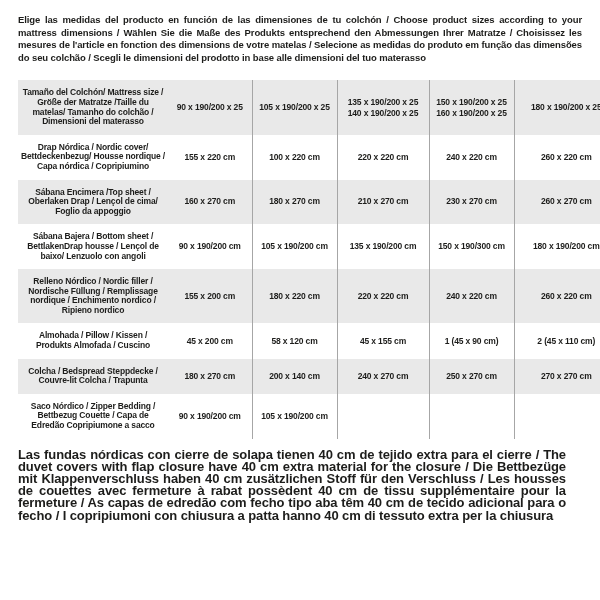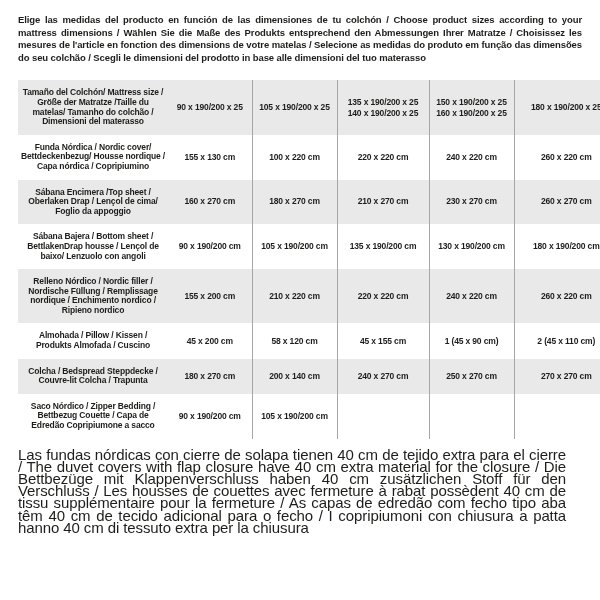--- a/index.html
+++ b/index.html
@@ -51,22 +51,22 @@
     font-weight: bold;
     line-height: 11px;
     letter-spacing: -0.15px;
     white-space: nowrap;
   }
   td.value-cell + td.value-cell {
     border-left: 1px solid #a6a6a6;
   }
   .footnote {
     margin: 10px 16px 0 0;
-    font-size: 15px;
-    font-weight: normal;
+    font-size: 13px;
+    font-weight: bold;
     line-height: 12.2px;
     letter-spacing: -0.1px;
     text-align: justify;
   }
 </style>
 </head>
 <body>
 
 <div class="page">
   <p class="intro">Elige las medidas del producto en función de las dimensiones de tu colchón / Choose product sizes according to your mattress dimensions / Wählen Sie die Maße des Produkts entsprechend den Abmessungen Ihrer Matratze / Choisissez les mesures de l'article en fonction des dimensions de votre matelas / Selecione as medidas do produto em função das dimensões do seu colchão / Scegli le dimensioni del prodotto in base alle dimensioni del tuo materasso</p>
@@ -83,47 +83,47 @@
     <tbody>
         <tr class="alt">
           <td class="label-cell">Tamaño del Colchón/ Mattress size / Größe der Matratze /Taille du matelas/ Tamanho do colchão / Dimensioni del materasso</td>
           <td class="value-cell">90 x 190/200 x 25</td>
           <td class="value-cell">105 x 190/200 x 25</td>
           <td class="value-cell">135 x 190/200 x 25<br>140 x 190/200 x 25</td>
           <td class="value-cell">150 x 190/200 x 25<br>160 x 190/200 x 25</td>
           <td class="value-cell">180 x 190/200 x 25</td>
         </tr>
         <tr>
-          <td class="label-cell">Funda Nórdica /  Nordic cover/ Bettdeckenbezug/ Housse nordique  / Capa nórdica / Copripiumino</td>
-          <td class="value-cell">155 x 130 cm</td>
+          <td class="label-cell">Drap Nórdica /  Nordic cover/ Bettdeckenbezug/ Housse nordique  / Capa nórdica / Copripiumino</td>
+          <td class="value-cell">155 x 220 cm</td>
           <td class="value-cell">100 x 220 cm</td>
           <td class="value-cell">220 x 220 cm</td>
           <td class="value-cell">240 x 220 cm</td>
           <td class="value-cell">260 x 220 cm</td>
         </tr>
         <tr class="alt">
           <td class="label-cell">Sábana Encimera /Top sheet / Oberlaken Drap / Lençol de cima/ Foglio da appoggio</td>
           <td class="value-cell">160 x 270 cm</td>
           <td class="value-cell">180 x 270 cm</td>
           <td class="value-cell">210 x 270 cm</td>
           <td class="value-cell">230 x 270 cm</td>
           <td class="value-cell">260 x 270 cm</td>
         </tr>
         <tr>
           <td class="label-cell">Sábana Bajera / Bottom sheet / BettlakenDrap housse / Lençol de baixo/ Lenzuolo con angoli</td>
           <td class="value-cell">90 x 190/200 cm</td>
           <td class="value-cell">105 x 190/200 cm</td>
           <td class="value-cell">135 x 190/200 cm</td>
-          <td class="value-cell">130 x 190/200 cm</td>
+          <td class="value-cell">150 x 190/300 cm</td>
           <td class="value-cell">180 x 190/200 cm</td>
         </tr>
         <tr class="alt">
           <td class="label-cell">Relleno Nórdico / Nordic filler / Nordische Füllung / Remplissage nordique / Enchimento nordico / Ripieno nordico</td>
           <td class="value-cell">155 x 200 cm</td>
-          <td class="value-cell">210 x 220 cm</td>
+          <td class="value-cell">180 x 220 cm</td>
           <td class="value-cell">220 x 220 cm</td>
           <td class="value-cell">240 x 220 cm</td>
           <td class="value-cell">260 x 220 cm</td>
         </tr>
         <tr>
           <td class="label-cell">Almohada  / Pillow / Kissen / Produkts Almofada / Cuscino</td>
           <td class="value-cell">45 x 200 cm</td>
           <td class="value-cell">58 x 120 cm</td>
           <td class="value-cell">45 x 155 cm</td>
           <td class="value-cell">1 (45 x 90 cm)</td>

